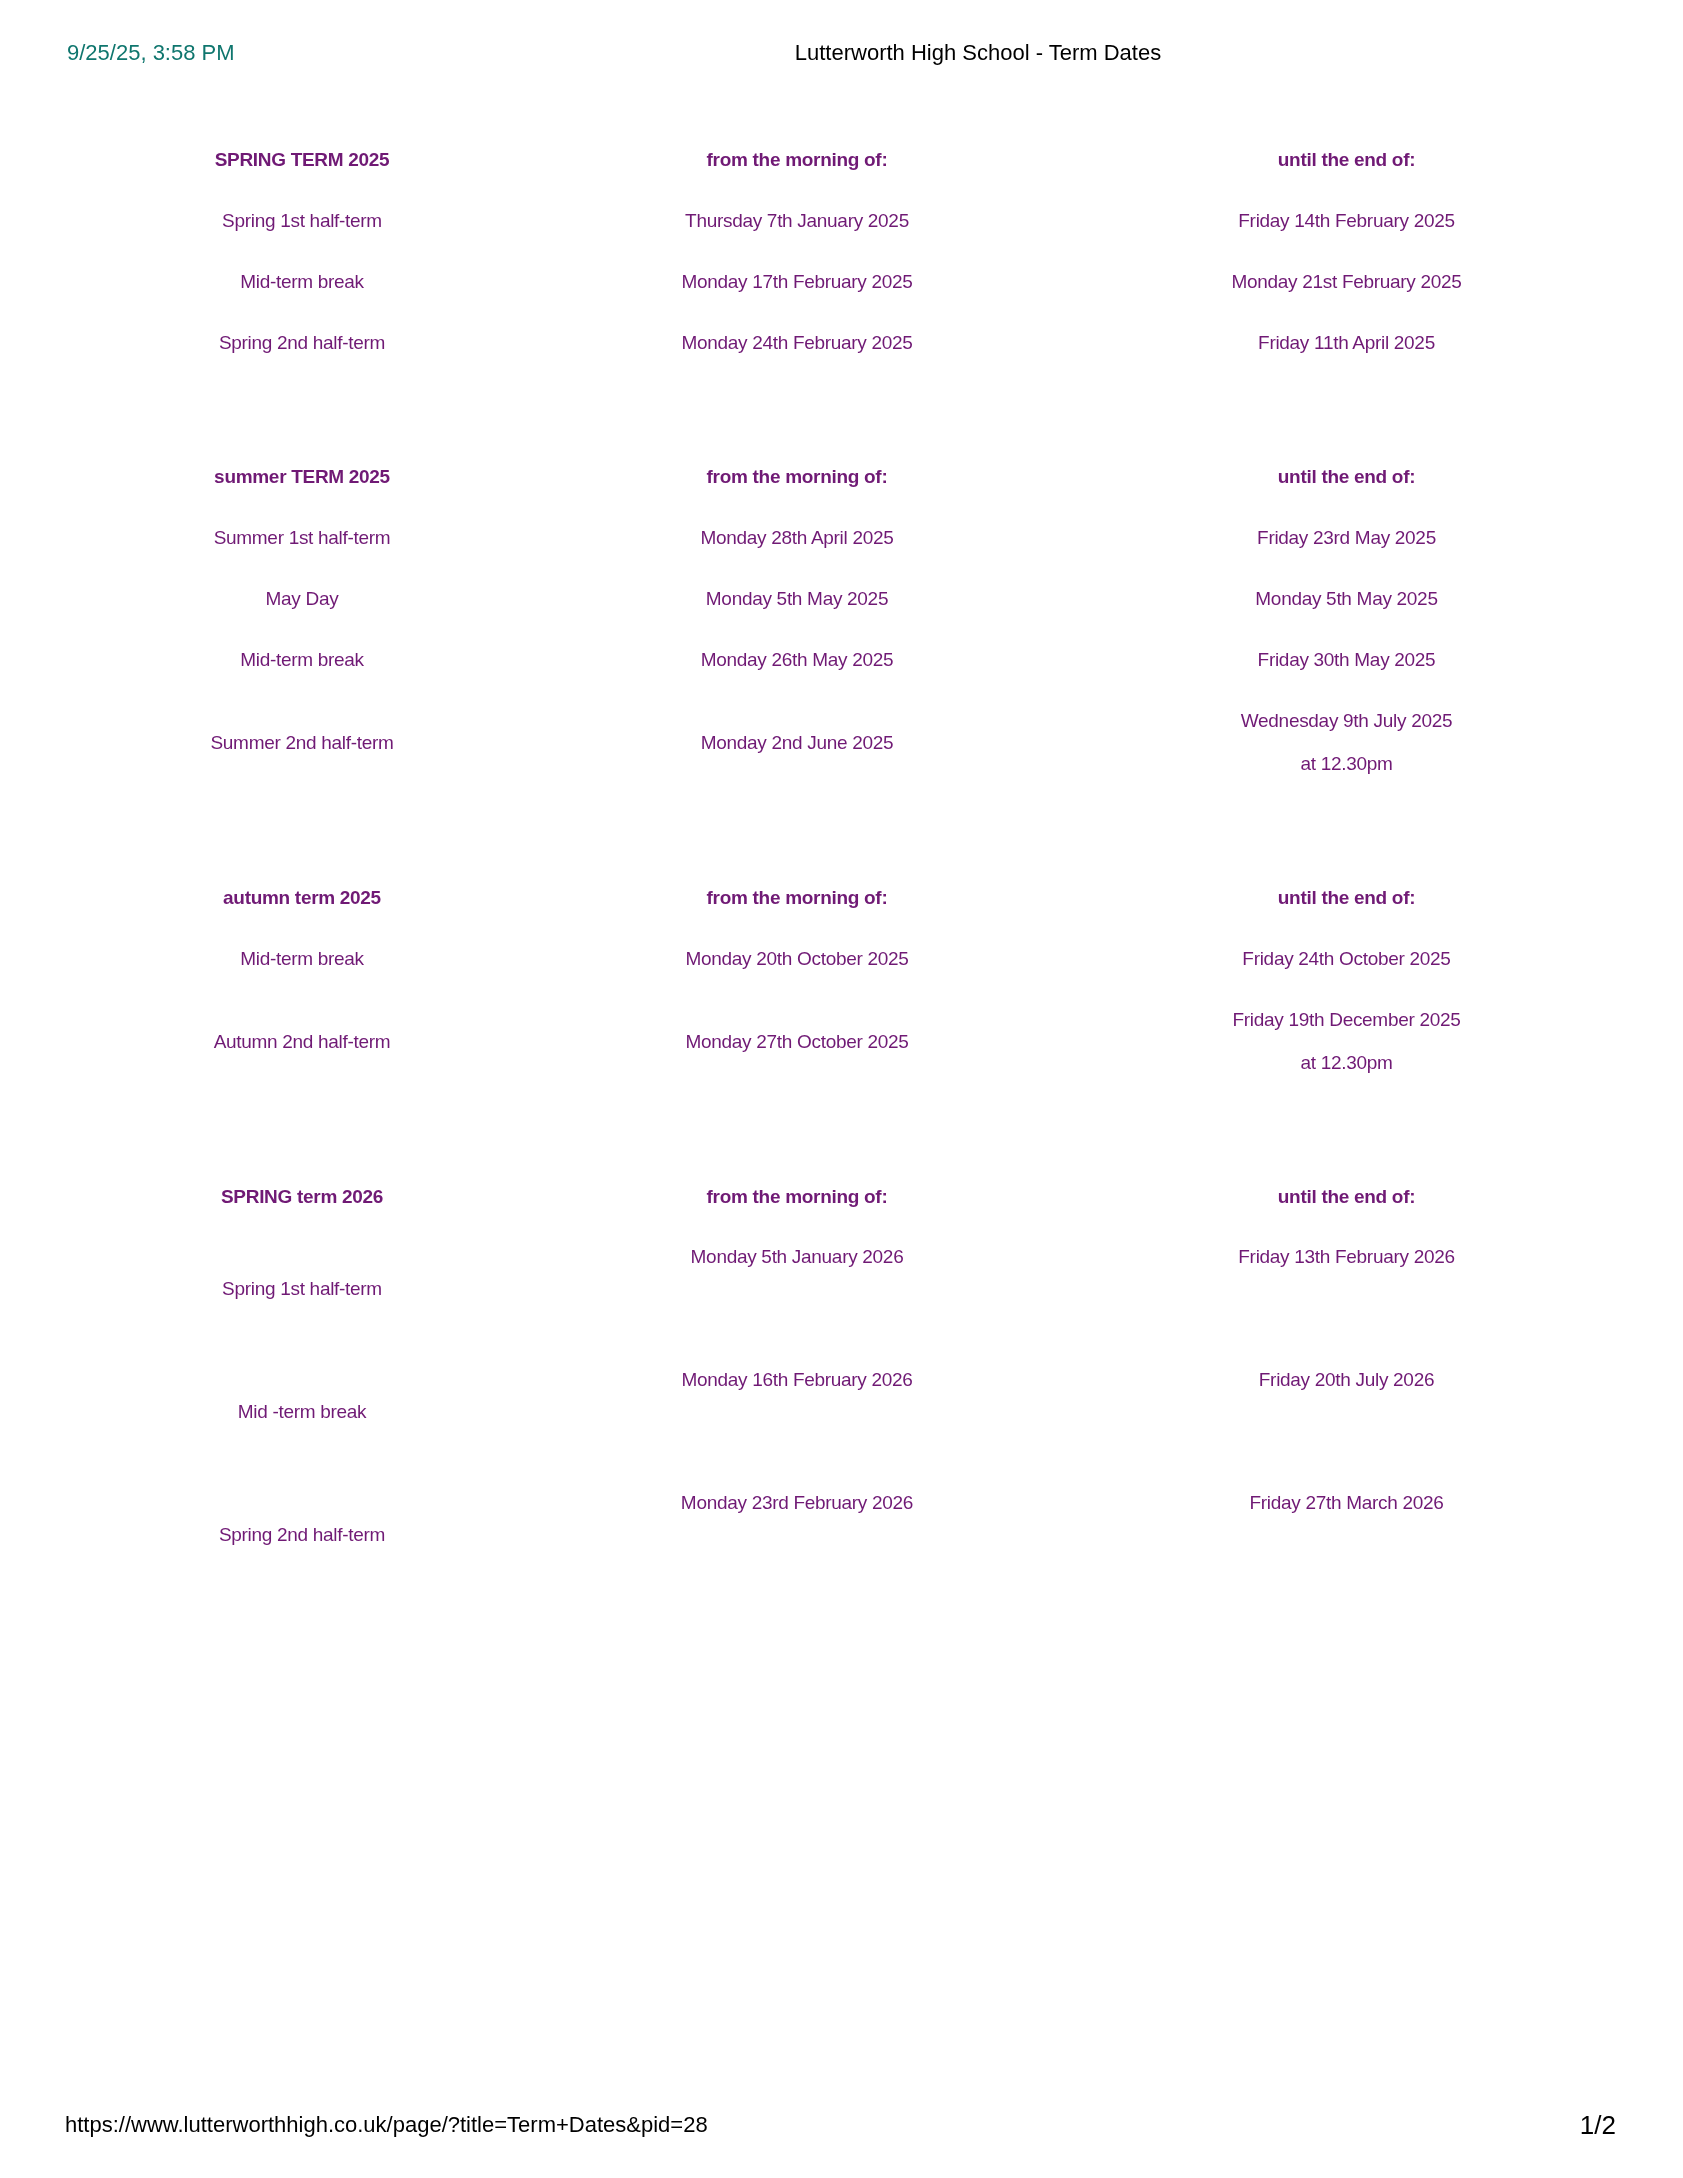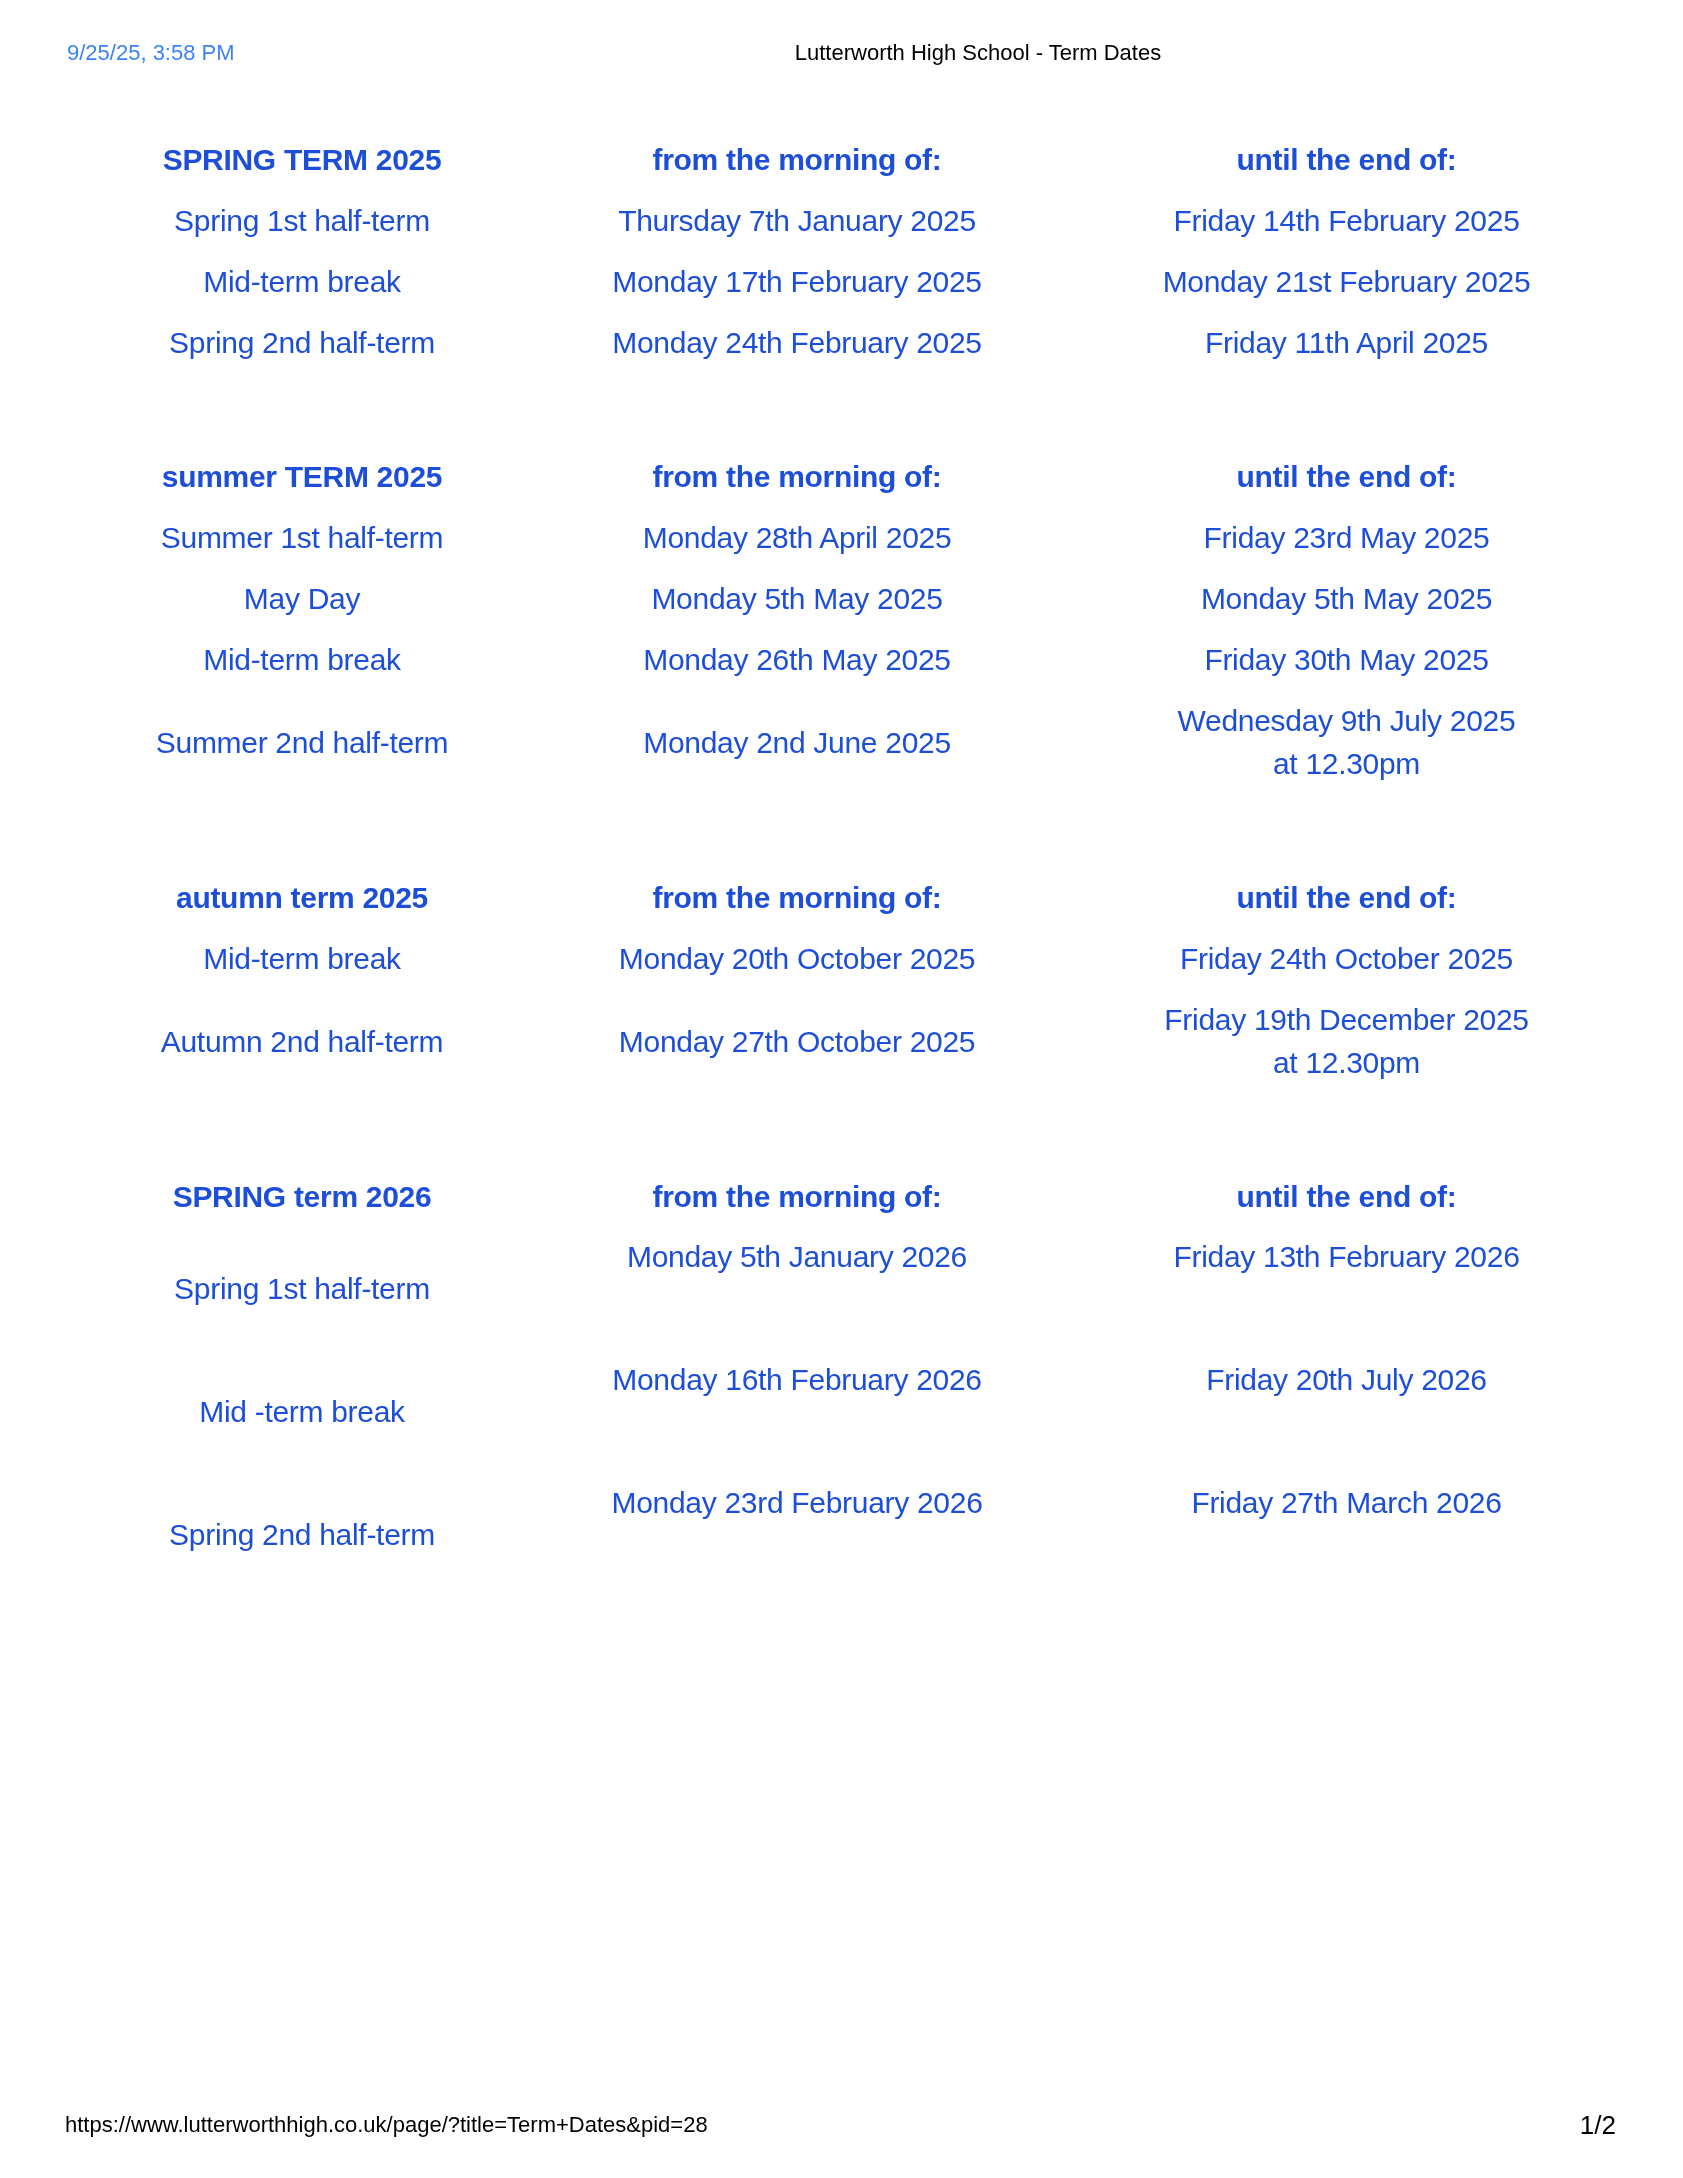--- a/index.html
+++ b/index.html
@@ -13,21 +13,21 @@
     overflow: hidden;
   }
 
   
   .ph-date {
     position: absolute;
     left: 67px;
     top: 40px;
     font-size: 22px;
     line-height: 26px;
-    color: #3b82f6;
+    color: #0f766e;
     white-space: nowrap;
   }
   .ph-title {
     position: absolute;
     left: 978px;
     top: 40px;
     transform: translateX(-50%);
     font-size: 22px;
     line-height: 26px;
     color: #000;
@@ -57,25 +57,25 @@
     position: absolute;
     top: 129px;
     left: 84px;
     width: 1535px;
   }
   table.term-table {
     border-collapse: collapse;
     table-layout: fixed;
     width: 1535px;
     margin: 0 0 73px 0;
-    font-size: 30px;
+    font-size: 19px;
     line-height: 43px;
     letter-spacing: -0.3px;
     text-align: center;
-    color: #1d4ed8;
+    color: #701a75;
   }
   col.c1 { width: 436px; }
   col.c2 { width: 554px; }
   col.c3 { width: 545px; }
   td {
     padding: 9px 8px;
     height: 43px;            
     vertical-align: middle;
     white-space: pre-line;   
     overflow: hidden;

